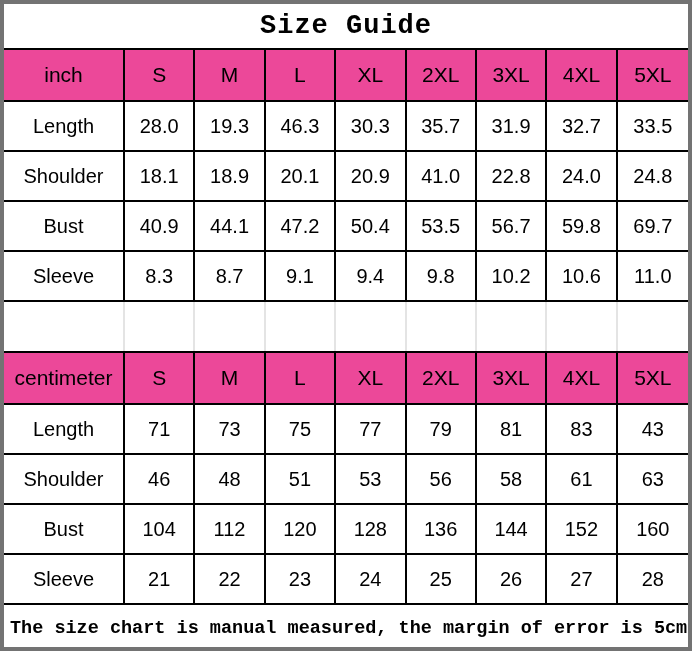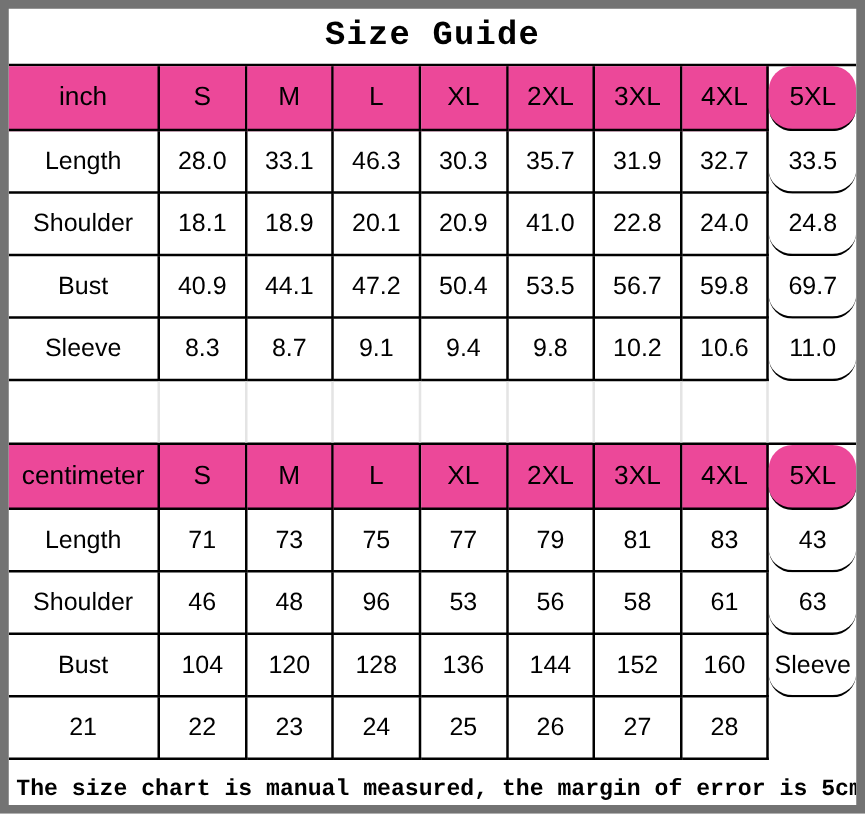--- a/index.html
+++ b/index.html
@@ -5,21 +5,21 @@
   * { box-sizing: border-box; margin: 0; padding: 0; }
   html, body { background: #ffffff; }
   body {
     width: 692px;
     font-family: "Liberation Sans", sans-serif;
     color: #000000;
   }
   .sheet {
     width: 692px;
     height: 651px;
-    border: 7px solid #737373;
+    border: 4px solid #737373;
     background: #ffffff;
     overflow: hidden;
   }
   .title-row {
     height: 46px;
     border-bottom: 2px solid #000000;
     display: flex;
     align-items: center;
     justify-content: center;
     font-family: "Liberation Mono", monospace;
@@ -35,21 +35,21 @@
     height: 50px;
     display: flex;
     align-items: center;
     justify-content: center;
     border-right: 2px solid #000000;
     border-bottom: 2px solid #000000;
     font-size: 20px;
     white-space: nowrap;
     overflow: hidden;
   }
-  .cell:nth-child(9n) { border-right: none; border-radius: 19px; }
+  .cell:nth-child(9n) { border-right: none; }
   .cell.header {
     height: 52px;
     background: #ec4899;
     font-size: 21px;
   }
   .gap-row {
     height: 51px;
     border-bottom: 2px solid #000000;
   }
   .gap-cell {
@@ -82,21 +82,21 @@
       <div class="cell header">S</div>
       <div class="cell header">M</div>
       <div class="cell header">L</div>
       <div class="cell header">XL</div>
       <div class="cell header">2XL</div>
       <div class="cell header">3XL</div>
       <div class="cell header">4XL</div>
       <div class="cell header">5XL</div>
       <div class="cell">Length</div>
       <div class="cell">28.0</div>
-      <div class="cell">33.1</div>
+      <div class="cell">19.3</div>
       <div class="cell">46.3</div>
       <div class="cell">30.3</div>
       <div class="cell">35.7</div>
       <div class="cell">31.9</div>
       <div class="cell">32.7</div>
       <div class="cell">33.5</div>
       <div class="cell">Shoulder</div>
       <div class="cell">18.1</div>
       <div class="cell">18.9</div>
       <div class="cell">20.1</div>
@@ -152,28 +152,29 @@
       <div class="cell">73</div>
       <div class="cell">75</div>
       <div class="cell">77</div>
       <div class="cell">79</div>
       <div class="cell">81</div>
       <div class="cell">83</div>
       <div class="cell">43</div>
       <div class="cell">Shoulder</div>
       <div class="cell">46</div>
       <div class="cell">48</div>
-      <div class="cell">96</div>
+      <div class="cell">51</div>
       <div class="cell">53</div>
       <div class="cell">56</div>
       <div class="cell">58</div>
       <div class="cell">61</div>
       <div class="cell">63</div>
       <div class="cell">Bust</div>
       <div class="cell">104</div>
+      <div class="cell">112</div>
       <div class="cell">120</div>
       <div class="cell">128</div>
       <div class="cell">136</div>
       <div class="cell">144</div>
       <div class="cell">152</div>
       <div class="cell">160</div>
       <div class="cell">Sleeve</div>
       <div class="cell">21</div>
       <div class="cell">22</div>
       <div class="cell">23</div>

